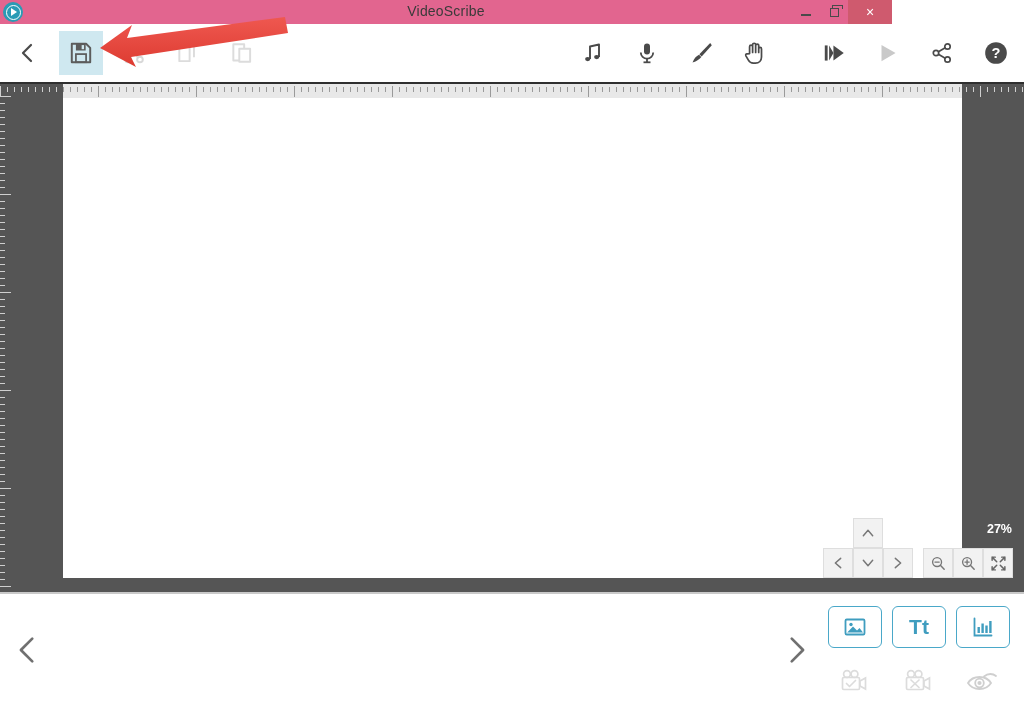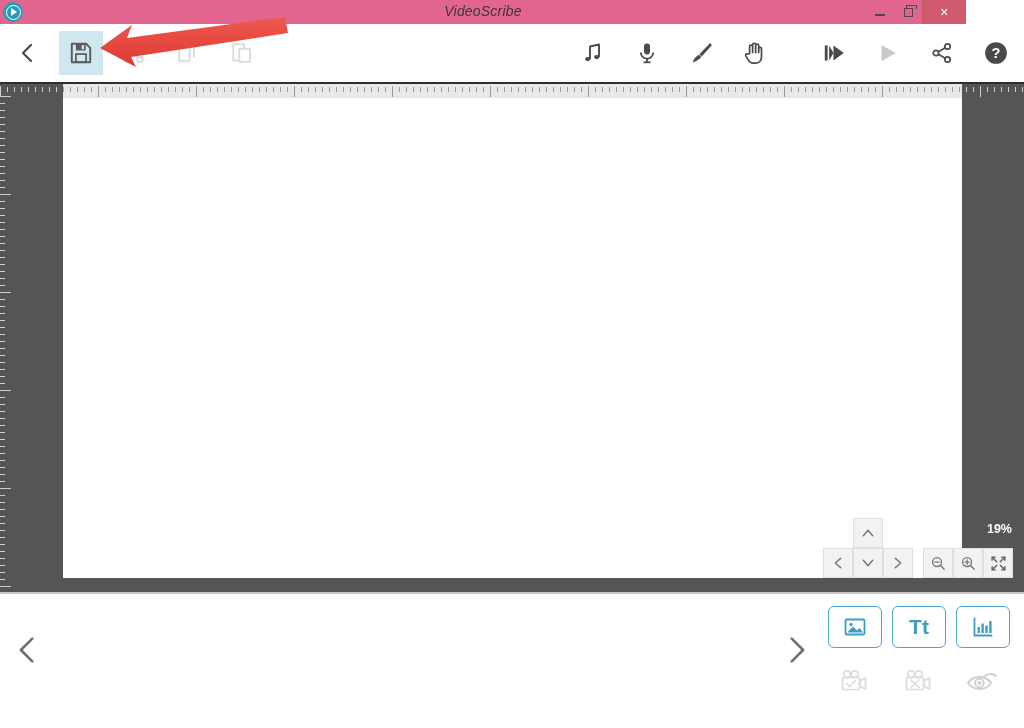--- a/index.html
+++ b/index.html
@@ -6,23 +6,23 @@
   html, body {
     width: 1024px; height: 728px;
     font-family: "Liberation Sans", sans-serif;
     background: #ffffff;
     overflow: hidden;
   }
   #app { position: relative; width: 1024px; height: 728px; }
 
   
   .titlebar {
-    position: absolute; left: 0; top: 0; width: 966px; height: 24px;
+    position: absolute; left: 0; top: 0; width: 892px; height: 24px;
     background: #e2658f;
-    display: flex; align-items: center; font-style: italic;
+    display: flex; align-items: center;
   }
   .app-logo {
     position: absolute; left: 3px; top: 2px;
     width: 20px; height: 20px; border-radius: 50%;
     background: #2a9bb5;
     display: flex; align-items: center; justify-content: center;
   }
   .app-logo .ring {
     width: 15px; height: 15px; border-radius: 50%;
     border: 1.6px solid #ffffff;
@@ -534,21 +534,21 @@
       <svg width="17" height="17" viewBox="0 0 24 24">
         <g stroke="#666" stroke-width="2.1" stroke-linecap="round">
           <path d="M3 3 L9.5 9.5 M3 3 L3 7.5 M3 3 L7.5 3"></path>
           <path d="M21 3 L14.5 9.5 M21 3 L21 7.5 M21 3 L16.5 3"></path>
           <path d="M3 21 L9.5 14.5 M3 21 L3 16.5 M3 21 L7.5 21"></path>
           <path d="M21 21 L14.5 14.5 M21 21 L21 16.5 M21 21 L16.5 21"></path>
         </g>
       </svg>
     </div>
   </div>
-  <div class="zoom-label">19%</div>
+  <div class="zoom-label">27%</div>
 
   <div class="bottom-panel">
 
     <div class="tl-arrow" style="left:4px;">
       <svg width="34" height="34" viewBox="0 0 24 24">
         <polyline points="15,4 7,12 15,20" fill="none" stroke="#707070" stroke-width="1.9" stroke-linecap="round" stroke-linejoin="round"></polyline>
       </svg>
     </div>
     <div class="tl-arrow" style="left:772px;">
       <svg width="34" height="34" viewBox="0 0 24 24">

